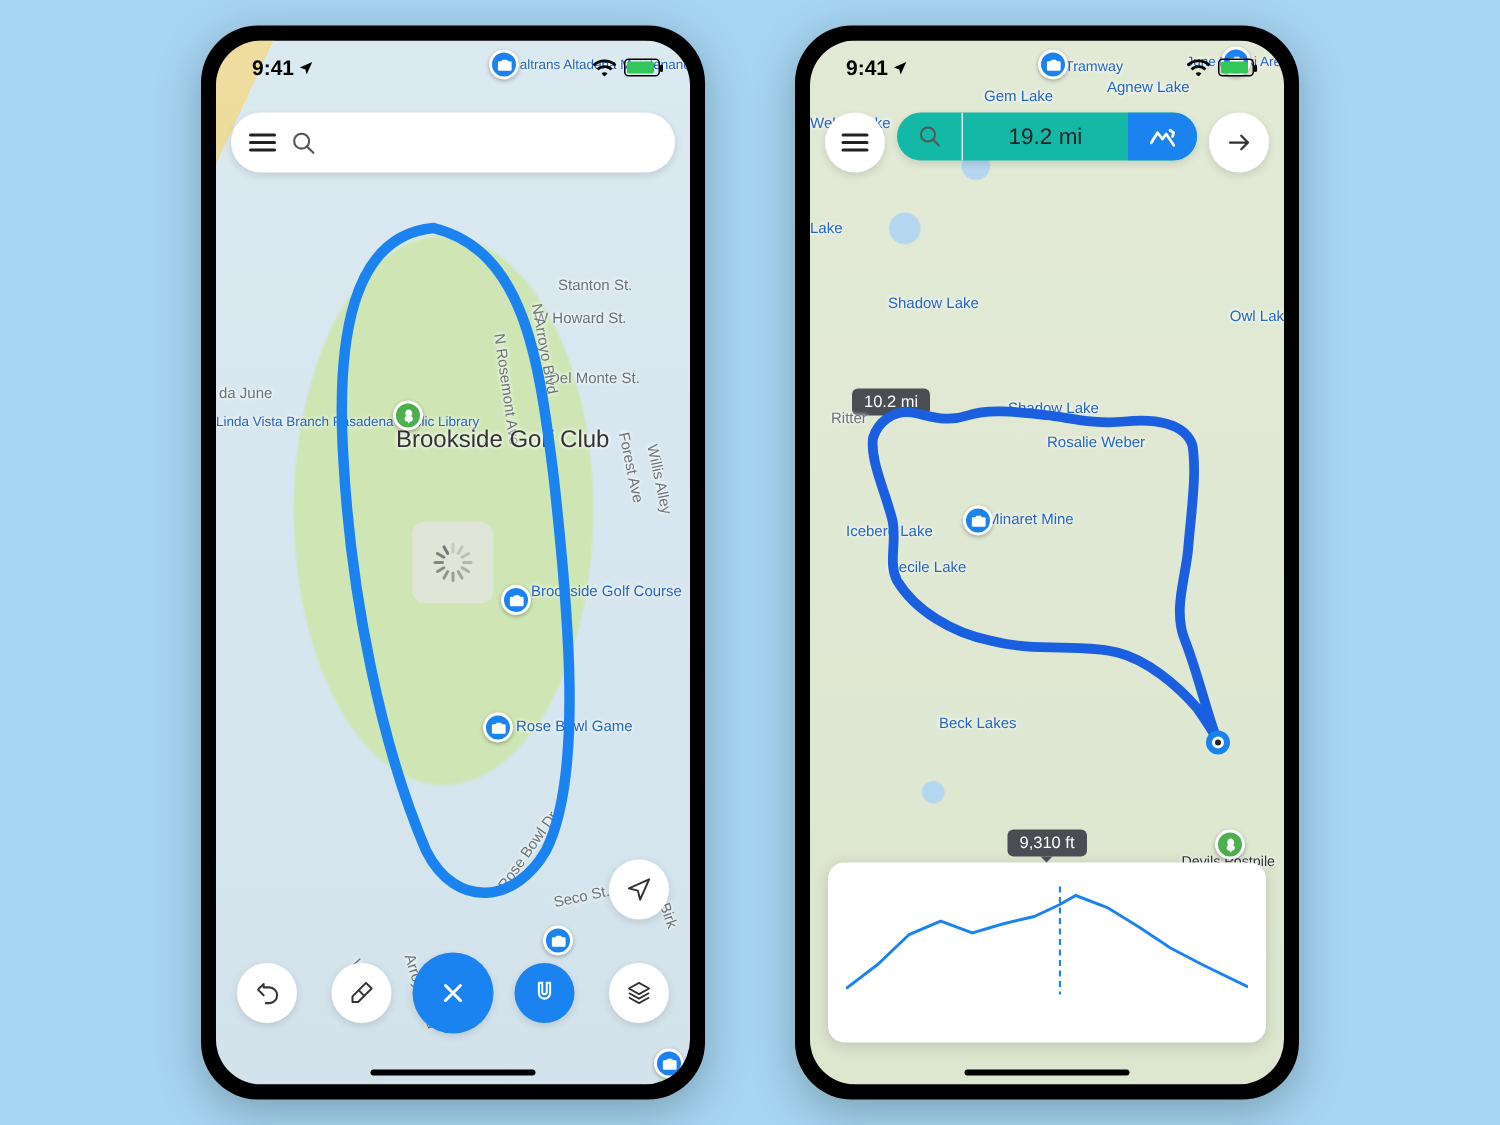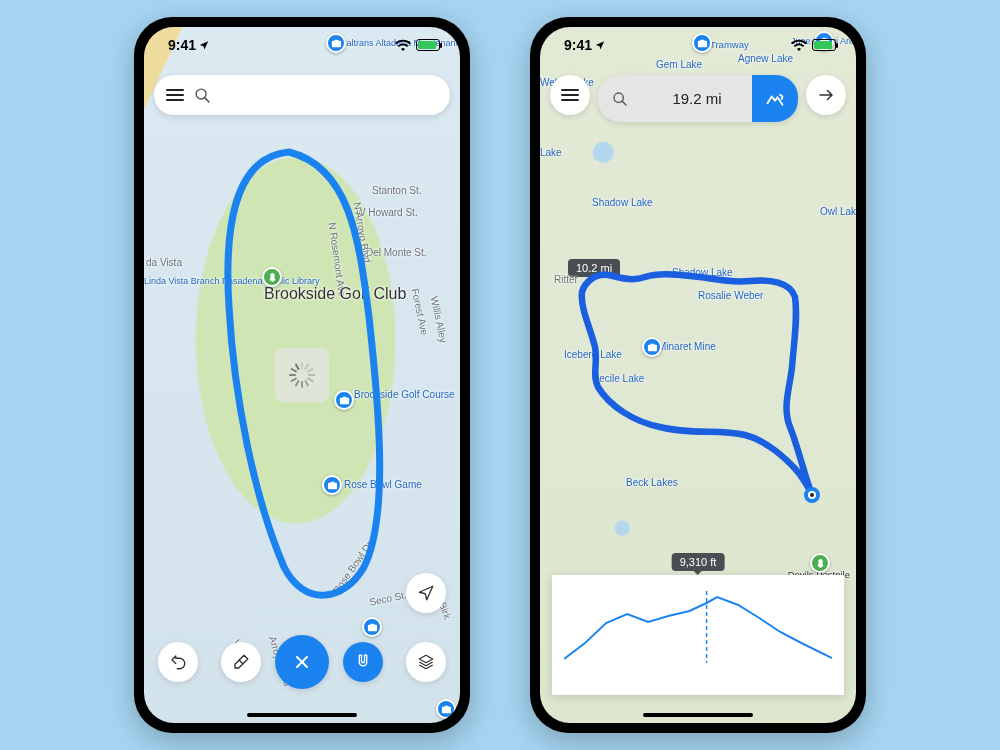--- a/index.html
+++ b/index.html
@@ -95,23 +95,23 @@
     box-shadow: 0 2px 6px rgba(0,0,0,.12);
   }
   .circle-btn.blue { background: #1a83f0; color: #fff; }
   .circle-btn.large { width: 54px; height: 54px; }
   .hamburger { width: 18px; height: 12px; position: relative; }
   .hamburger span { position:absolute; left:0; right:0; height:2px; background:#222; border-radius:1px; }
   .hamburger span:nth-child(1){top:0} .hamburger span:nth-child(2){top:5px} .hamburger span:nth-child(3){top:10px}
   
   .dist-pill {
     flex: 1;
-    background: #e5e5e5;
+    background: #14b8a6;
     border-radius: 22px;
-    height: 47px;
+    height: 32px;
     display: flex; align-items: stretch;
     box-shadow: 0 2px 6px rgba(0,0,0,.12);
     overflow: hidden;
     gap: 25px;
   }
   .dist-pill .seg { display:flex; align-items:center; justify-content:center; }
   .dist-pill .seg.search { width: 44px; border-right: 1px solid #e6e6e6; }
   .dist-pill .seg.value { flex:1; font-size:15px; font-weight:500; color:#222; }
   .dist-pill .seg.elev { width: 46px; background:#1a83f0; }
   
@@ -119,21 +119,21 @@
     position:absolute; bottom: 34px; left: 0; right: 0;
     display:flex; align-items:center; justify-content:center; gap:14px;
     z-index: 40;
   }
   .bottom-row .side { position:absolute; }
   .bottom-row .side.left { left: 14px; }
   .bottom-row .side.right { right: 14px; display:flex; flex-direction:column; gap:10px; align-items:center; }
   
   .elev-card {
     position:absolute; left: 12px; right: 12px; bottom: 28px;
-    background:#fff; border-radius:1px; height:120px;
+    background:#fff; border-radius:11px; height:120px;
     box-shadow: 0 2px 10px rgba(0,0,0,.15);
     padding: 10px 12px 6px;
     z-index: 35;
   }
   .elev-card .range { font-size:11px; color:#97a0a8; }
   .elev-card svg.profile { width:100%; height:80px; display:block; }
   .elev-tooltip {
     position:absolute; top:-22px; left: 50%; transform: translateX(-50%);
     background:#4a4e53; color:#fff; font-size:11px; padding:3px 8px; border-radius:4px;
     white-space:nowrap;
@@ -205,21 +205,21 @@
 
     <div class="map-label blue" style="top:12px; left:196px; font-size:9px; line-height:1.1">Caltrans Altadena
 Maintenance
 Station</div>
     <div class="map-label" style="top:158px; left:228px">Stanton St.</div>
     <div class="map-label" style="top:180px; left:212px">W Howard St.</div>
     <div class="map-label" style="top:220px; left:222px">Del Monte St.</div>
     <div class="map-label" style="top:190px; left:188px; transform:rotate(82deg); transform-origin:left">N Rosemont Ave</div>
     <div class="map-label" style="top:256px; left:271px; transform:rotate(78deg); transform-origin:left">Forest Ave</div>
     <div class="map-label" style="top:264px; left:290px; transform:rotate(78deg); transform-origin:left">Willis Alley</div>
-    <div class="map-label" style="top:230px; left:2px">da Vista</div>
+    <div class="map-label" style="top:230px; left:2px">da June</div>
     <div class="map-label blue" style="top:250px; left:0; font-size:9px; line-height:1.1">Linda Vista
 Branch Pasadena
 Public Library</div>
     <div class="map-label dark" style="top:258px; left:120px; font-size:16px; font-weight:400; text-align:center; line-height:1.15">Brookside
 Golf Club</div>
     <div class="map-label blue" style="top:362px; left:210px; font-size:10px; line-height:1.1">Brookside
 Golf Course</div>
     <div class="map-label blue" style="top:452px; left:200px; font-size:10px">Rose Bowl Game</div>
     <div class="map-label" style="top:535px; left:178px; transform:rotate(-55deg)">Rose Bowl Dr</div>
     <div class="map-label" style="top:566px; left:225px; transform:rotate(-12deg)">Seco St.</div>

